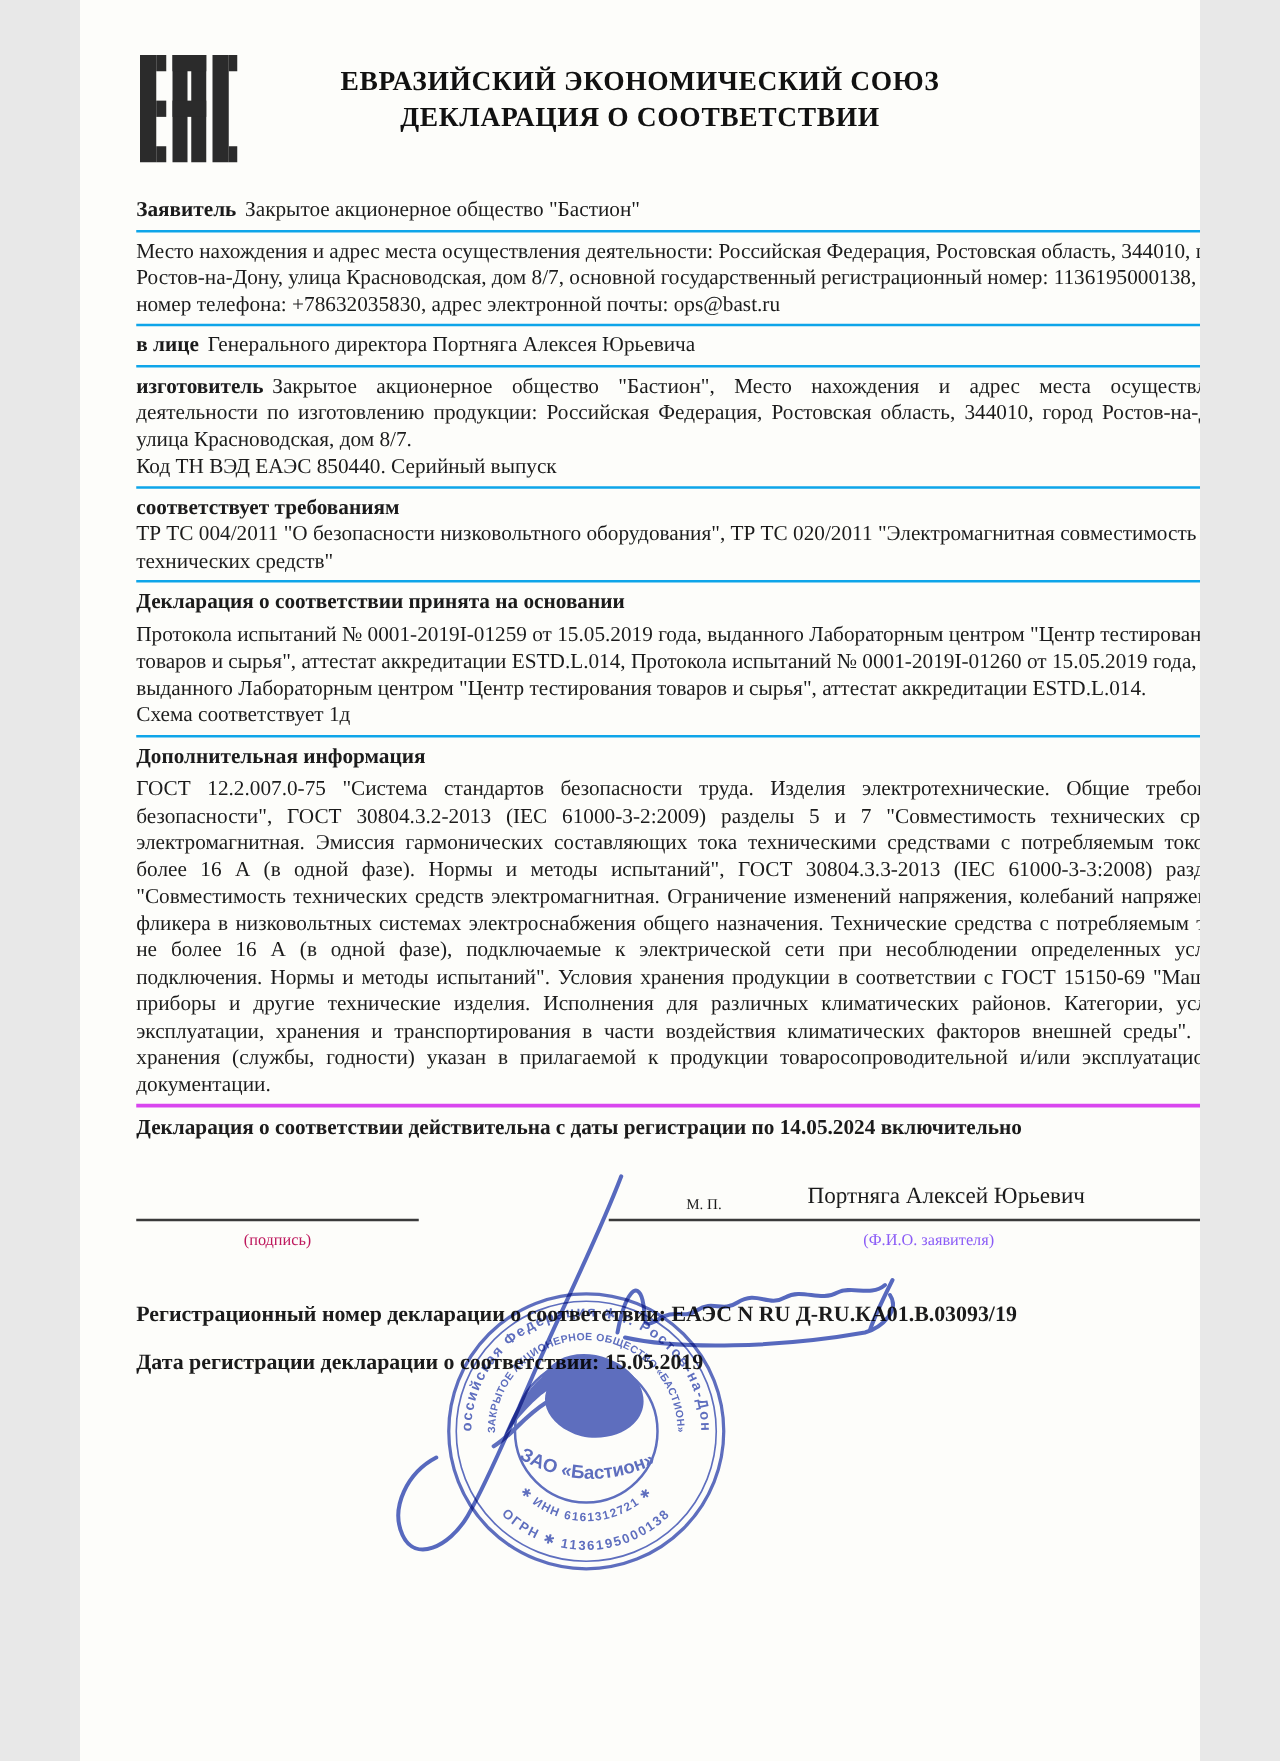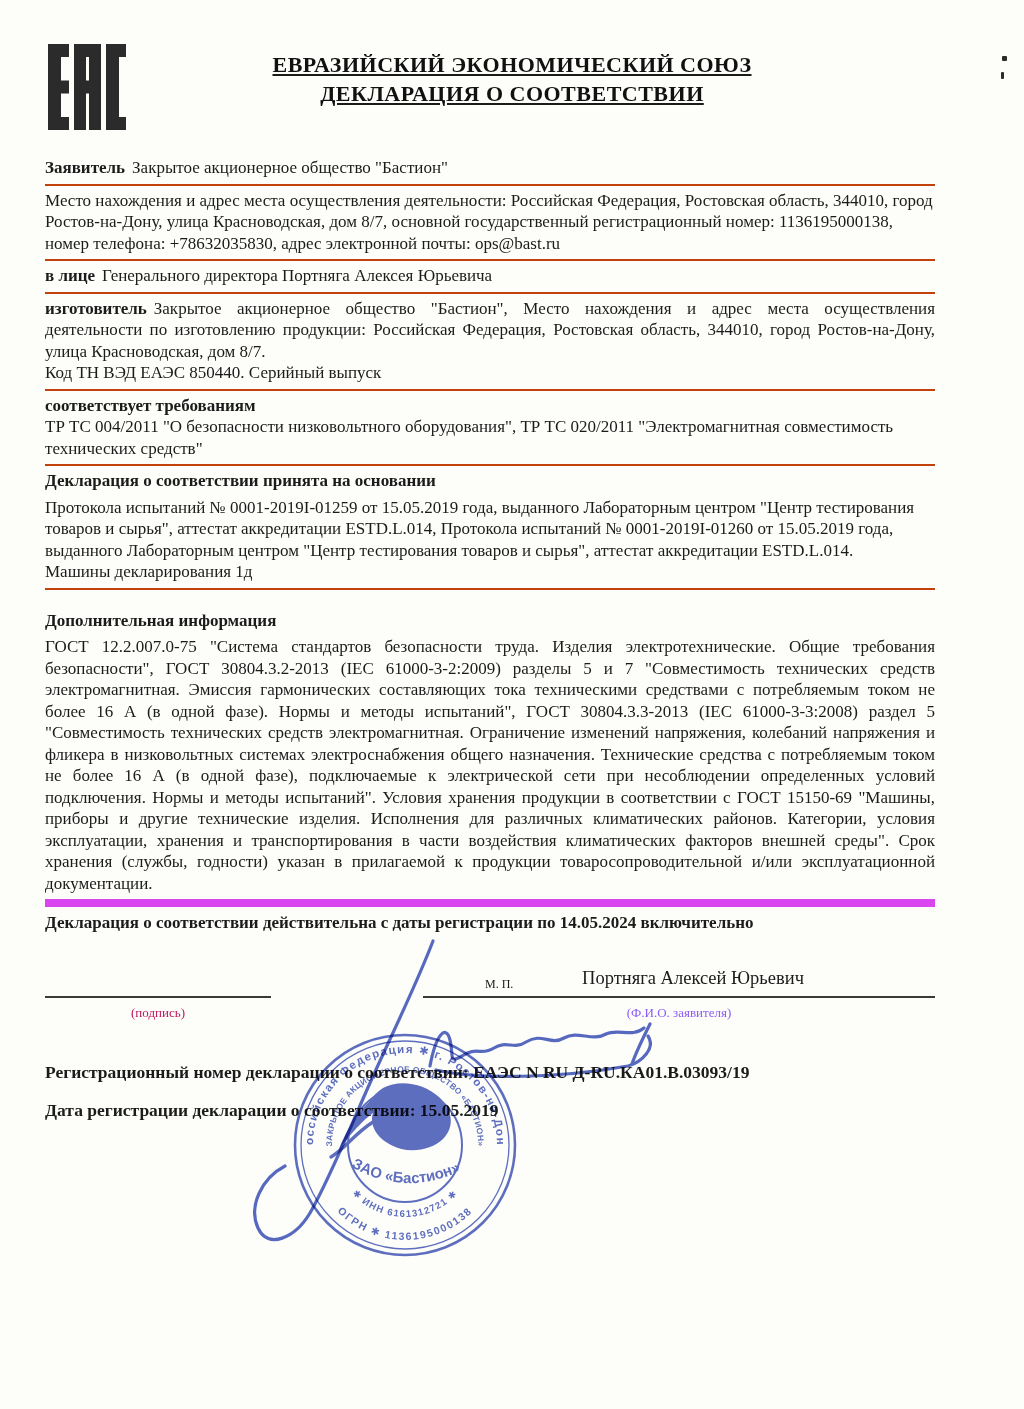--- a/index.html
+++ b/index.html
@@ -1,33 +1,32 @@
 <!DOCTYPE html>
 <html lang="ru"><head>
 <meta charset="utf-8">
 <style>
   html,body{margin:0;padding:0;}
   body{background:#e8e8e8;}
   .page{
     position:relative;
-    width:1024px;height:1409px;
+    width:896px;height:1409px;
     margin:0 auto;
     background:#fdfdfa;
     font-family:"Liberation Serif","DejaVu Serif",serif;
     font-size:17px;line-height:21.5px;
     color:#1b1b1b;
     overflow:hidden;
-    text-decoration:underline;
   }
   .eac-logo{position:absolute;left:48px;top:44px;width:78px;height:86px;}
   .titles{padding-top:50px;text-align:center;font-weight:bold;font-size:22px;line-height:29px;letter-spacing:.5px;color:#111;}
   .content{position:absolute;left:45px;width:890px;top:153px;}
   .row{margin:0;padding:4px 0 5px 0;}
-  .bb{border-bottom:2px solid #c2410c;}
-  .bb3{border-bottom:8px solid #d946ef;margin-top:16px;}
+  .bb{border-bottom:2px solid #0ea5e9;}
+  .bb3{border-bottom:3px solid #d946ef;}
   .head{font-weight:bold;padding-top:5px;padding-bottom:2px;}
   .lbl{font-weight:bold;margin-right:7px;}
   .just{text-align:justify;}
   .p0{padding:0;margin:0;}
   .sig-area{position:relative;height:118px;}
   .sig-line{position:absolute;left:0;top:60px;width:226px;border-top:2px solid #3a3a3a;}
   .sig-caption{position:absolute;left:0;top:66px;width:226px;text-align:center;font-size:13px;color:#be185d;}
   .mp-label{position:absolute;left:440px;top:38px;font-size:12px;}
   .fio-name{position:absolute;left:392px;top:32px;width:512px;text-align:center;font-size:18.5px;}
   .fio-line{position:absolute;left:378px;top:60px;width:512px;border-top:2px solid #3a3a3a;}
@@ -89,21 +88,21 @@
     </div>
 
     <div class="row bb">
       <p class="p0 head">соответствует требованиям</p>
       <p class="p0">ТР ТС 004/2011 "О безопасности низковольтного оборудования", ТР ТС 020/2011 "Электромагнитная совместимость технических средств"</p>
     </div>
 
     <div class="row bb">
       <p class="p0 head">Декларация о соответствии принята на основании</p>
       <p class="p0" style="padding-top:5px;">Протокола испытаний № 0001-2019I-01259 от 15.05.2019 года, выданного Лабораторным центром "Центр тестирования товаров и сырья", аттестат аккредитации ESTD.L.014, Протокола испытаний № 0001-2019I-01260 от 15.05.2019 года, выданного Лабораторным центром "Центр тестирования товаров и сырья", аттестат аккредитации ESTD.L.014.</p>
-      <p class="p0">Машины декларирования 1д</p>
+      <p class="p0">Схема соответствует 1д</p>
     </div>
 
     <div class="row bb3">
       <p class="p0 head">Дополнительная информация</p>
       <p class="p0 just" style="padding-top:5px;">ГОСТ 12.2.007.0-75 "Система стандартов безопасности труда. Изделия электротехнические. Общие требования безопасности", ГОСТ 30804.3.2-2013 (IEC 61000-3-2:2009) разделы 5 и 7 "Совместимость технических средств электромагнитная. Эмиссия гармонических составляющих тока техническими средствами с потребляемым током не более 16 А (в одной фазе). Нормы и методы испытаний", ГОСТ 30804.3.3-2013 (IEC 61000-3-3:2008) раздел 5 "Совместимость технических средств электромагнитная. Ограничение изменений напряжения, колебаний напряжения и фликера в низковольтных системах электроснабжения общего назначения. Технические средства с потребляемым током не более 16 А (в одной фазе), подключаемые к электрической сети при несоблюдении определенных условий подключения. Нормы и методы испытаний". Условия хранения продукции в соответствии с ГОСТ 15150-69 "Машины, приборы и другие технические изделия. Исполнения для различных климатических районов. Категории, условия эксплуатации, хранения и транспортирования в части воздействия климатических факторов внешней среды". Срок хранения (службы, годности) указан в прилагаемой к продукции товаросопроводительной и/или эксплуатационной документации.</p>
     </div>
 
     <p class="row head">Декларация о соответствии  действительна с даты регистрации по 14.05.2024 включительно</p>
 
     <div class="sig-area">

